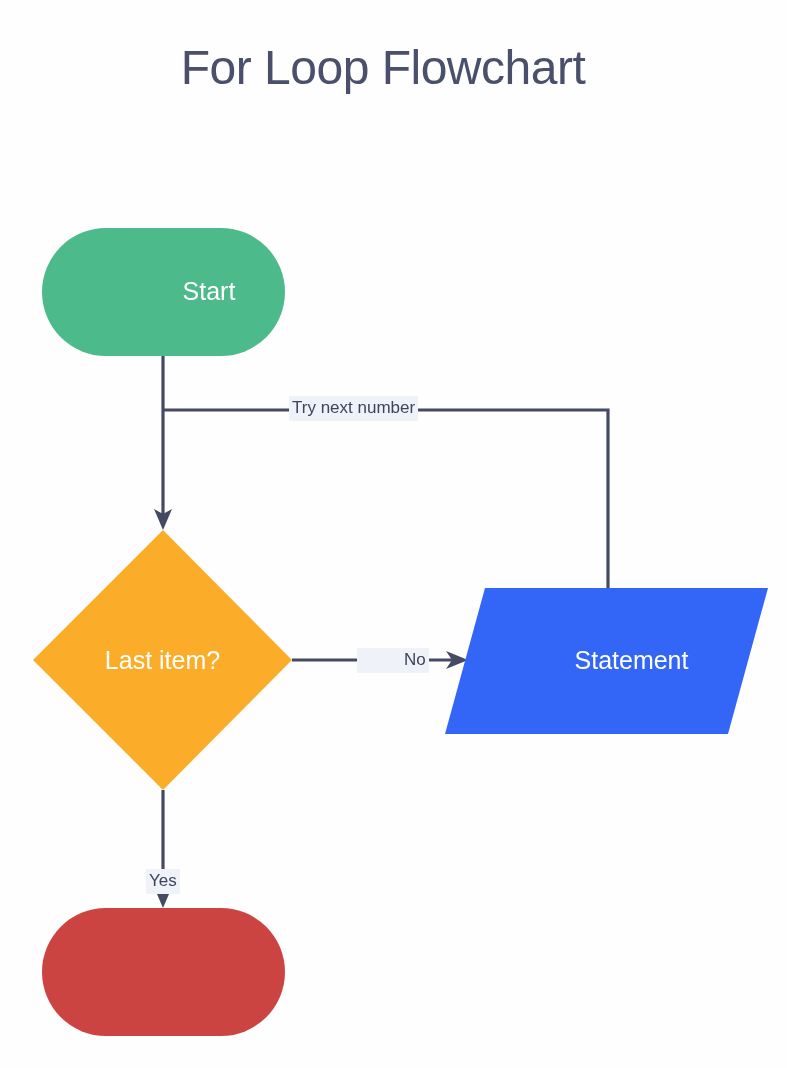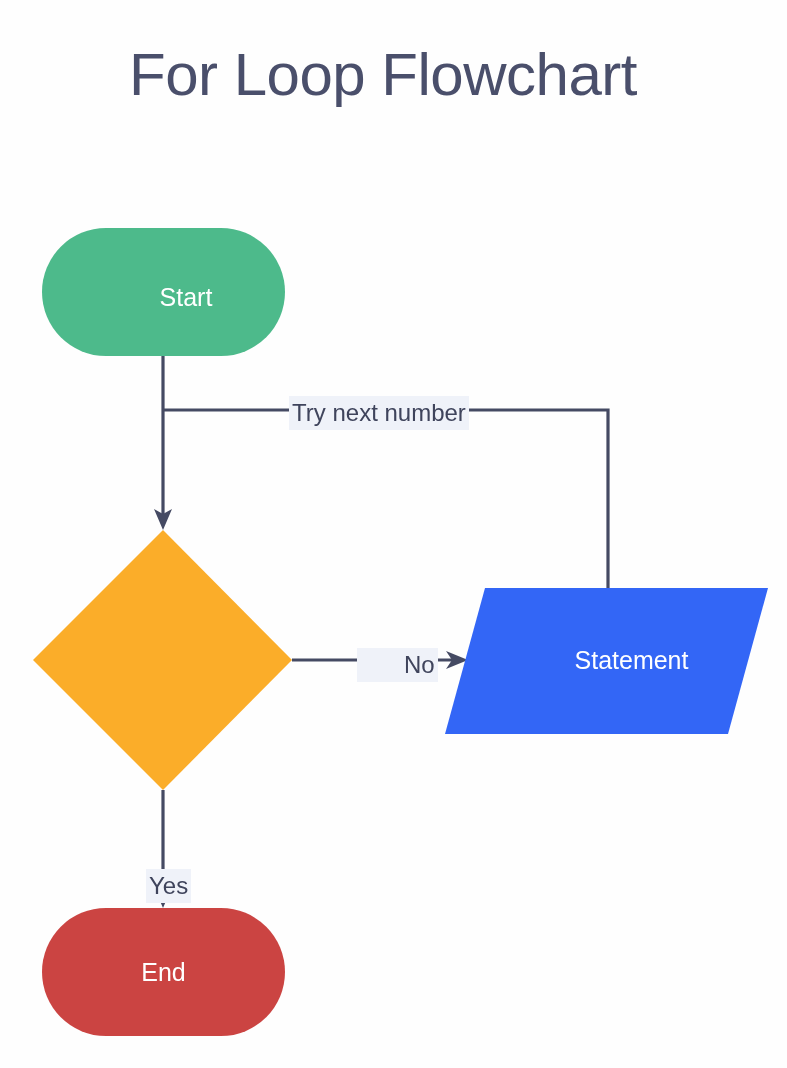--- a/index.html
+++ b/index.html
@@ -20,21 +20,21 @@
     height: 1068px;
     background: #fefefe;
   }
   
   #title {
     position: absolute;
     left: 0;
     top: 40px;
     width: 766px;
     text-align: center;
-    font-size: 60px;
+    font-size: 48px;
     font-weight: 400;
     letter-spacing: -0.5px;
     color: #4a4f6b;
     line-height: 1.15;
     white-space: nowrap;
   }
   
   #diagram {
     position: absolute;
     left: 0;
@@ -60,31 +60,31 @@
   .node-label {
     position: absolute;
     color: #ffffff;
     font-size: 25px;
     font-weight: 400;
     text-align: center;
     white-space: nowrap;
     pointer-events: none;
     line-height: 1;
   }
-  #label-start  { left: 42px;  top: 285px; width: 288px; }
+  #label-start  { left: 42px;  top: 279px; width: 288px; padding-left: 23px; }
   #label-decision { left: 33px; top: 648px; width: 259px; }
   #label-statement { left: 470px; top: 648px; width: 323px; }
   #label-end    { left: 42px;  top: 960px; width: 243px; }
 
   
   .edge-label {
     position: absolute;
     color: #3f445c;
     background: #eff2f9;
-    font-size: 24px;
+    font-size: 17px;
     font-weight: 400;
     line-height: 1.35;
     padding: 1px 3px;
     white-space: nowrap;
   }
   #label-try-next { left: 289px; top: 396px; }
   #label-no       { left: 357px; top: 648px; padding-left: 47px; }
   #label-yes      { left: 146px; top: 869px; }
 </style>
 </head>
@@ -119,24 +119,24 @@
 
     <polygon class="node-shape" points="163,530 292,660 163,790 33,660" fill="#fbad29"></polygon>
 
     <polygon class="node-shape" points="485,588 768,588 728,734 445,734" fill="#3366f6"></polygon>
 
     <rect class="node-shape" x="42" y="908" width="243" height="128" rx="64" ry="64" fill="#cb4442"></rect>
   </svg>
 
   <div id="label-start" class="node-label">Start</div>
 
+  <div id="label-decision" class="node-label">Last item?</div>
 
   <div id="label-statement" class="node-label">Statement</div>
 
-  <div id="label-end" class="node-label">End</div>
 
   <div id="label-try-next" class="edge-label">Try next number</div>
 
   <div id="label-no" class="edge-label">No</div>
 
   <div id="label-yes" class="edge-label">Yes</div>
 
 </div>
 
 </body></html>

